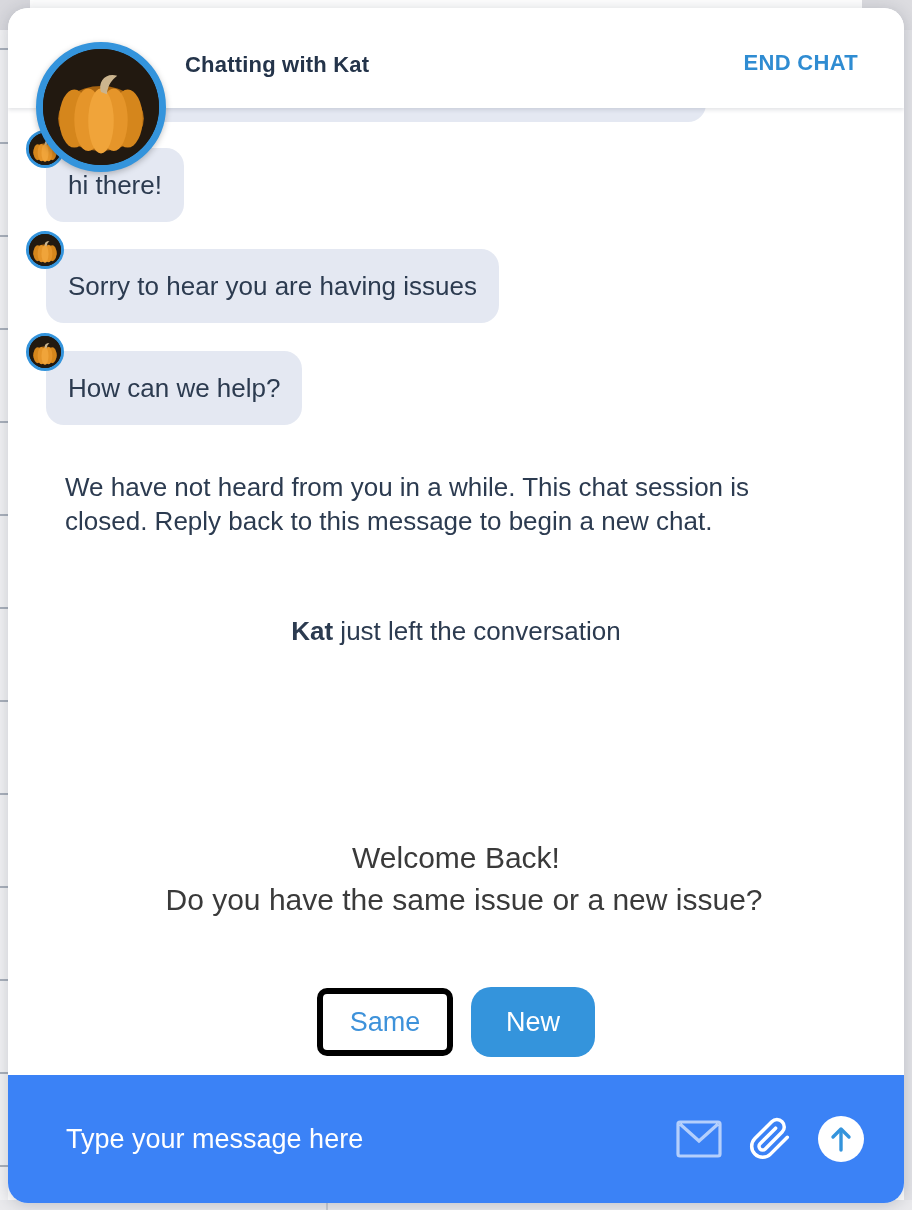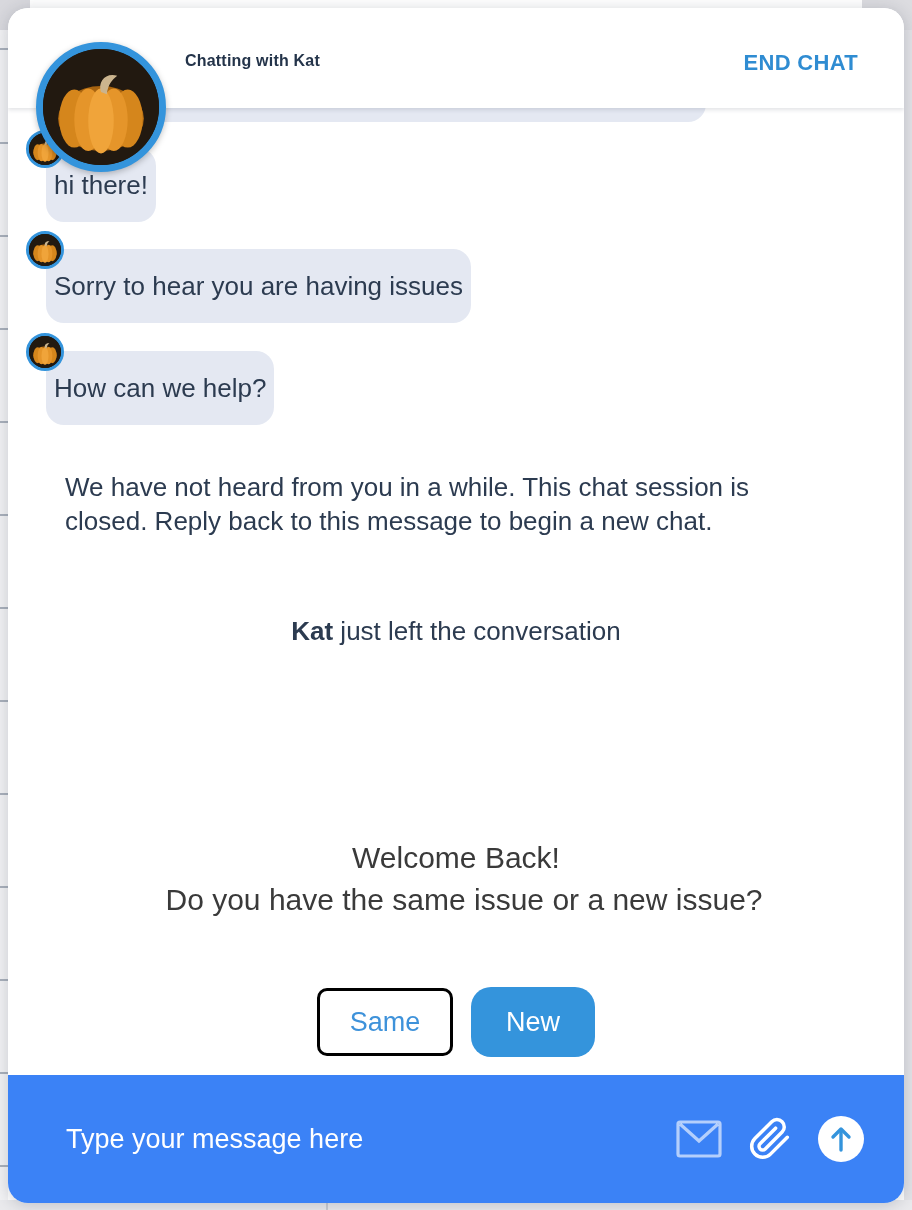--- a/index.html
+++ b/index.html
@@ -34,35 +34,35 @@
     position: relative; height: 100px; background: #FFFFFF; z-index: 30;
     box-shadow: 0 2px 4px rgba(50,60,80,0.14); flex: 0 0 auto;
   }
   .avatar-large {
     position: absolute; left: 28px; top: 34px; width: 130px; height: 130px;
     border-radius: 50%; border: 7px solid #3494DC; overflow: hidden; background: #221910;
     box-shadow: 0 2px 6px rgba(0,0,0,0.25);
   }
   .avatar-large svg, .avatar-small svg { display: block; width: 100%; height: 100%; }
   .header-title {
-    position: absolute; left: 177px; top: 44px; font-size: 16px; font-weight: bold;
+    position: absolute; left: 177px; top: 44px; font-size: 22px; font-weight: bold;
     color: #24344A; letter-spacing: 0.2px;
   }
   .end-chat-btn {
     position: absolute; right: 46px; top: 42px; border: none; background: transparent;
     font-family: "Liberation Sans", sans-serif; font-size: 22px; font-weight: bold;
     color: #2F8CD2; cursor: pointer; letter-spacing: 0.3px;
   }
 
   
   .chat-body { position: relative; flex: 1 1 auto; background: #FFFFFF; overflow: hidden; z-index: 5; }
 
   .bubble {
     position: absolute; background: #E4E8F2; border-radius: 18px;
-    color: #2C3B50; font-size: 26px; line-height: 30px; padding: 22px 8px;
+    color: #2C3B50; font-size: 26px; line-height: 30px; padding: 22px 22px;
     white-space: nowrap;
   }
   .bubble-partial { left: 38px; top: -46px; width: 660px; height: 60px; padding: 0; }
 
   .avatar-small {
     position: absolute; width: 38px; height: 38px; border-radius: 50%;
     border: 3px solid #3494DC; overflow: hidden; background: #221910; z-index: 6;
   }
   .av-1 { left: 18px; top: 22px; }
   .av-2 { left: 18px; top: 123px; }
@@ -88,21 +88,21 @@
   .welcome-question {
     position: absolute; left: 8px; top: 775px; width: 100%; text-align: center;
     color: #3A3A3A; font-size: 30px;
   }
 
   .choice-row {
     position: absolute; left: 0; top: 879px; width: 100%;
     display: flex; justify-content: center; align-items: center; gap: 18px;
   }
   .btn-same {
-    width: 136px; height: 68px; background: #FFFFFF; border: 3px solid #000000;
+    width: 136px; height: 68px; background: #FFFFFF; border: 6px solid #000000;
     border-radius: 10px; color: #3E92DA; font-size: 27px;
     font-family: "Liberation Sans", sans-serif; cursor: pointer;
   }
   .btn-new {
     width: 124px; height: 70px; background: #3494DC; border: none;
     border-radius: 20px; color: #FFFFFF; font-size: 27px;
     font-family: "Liberation Sans", sans-serif; cursor: pointer;
   }
 
   

